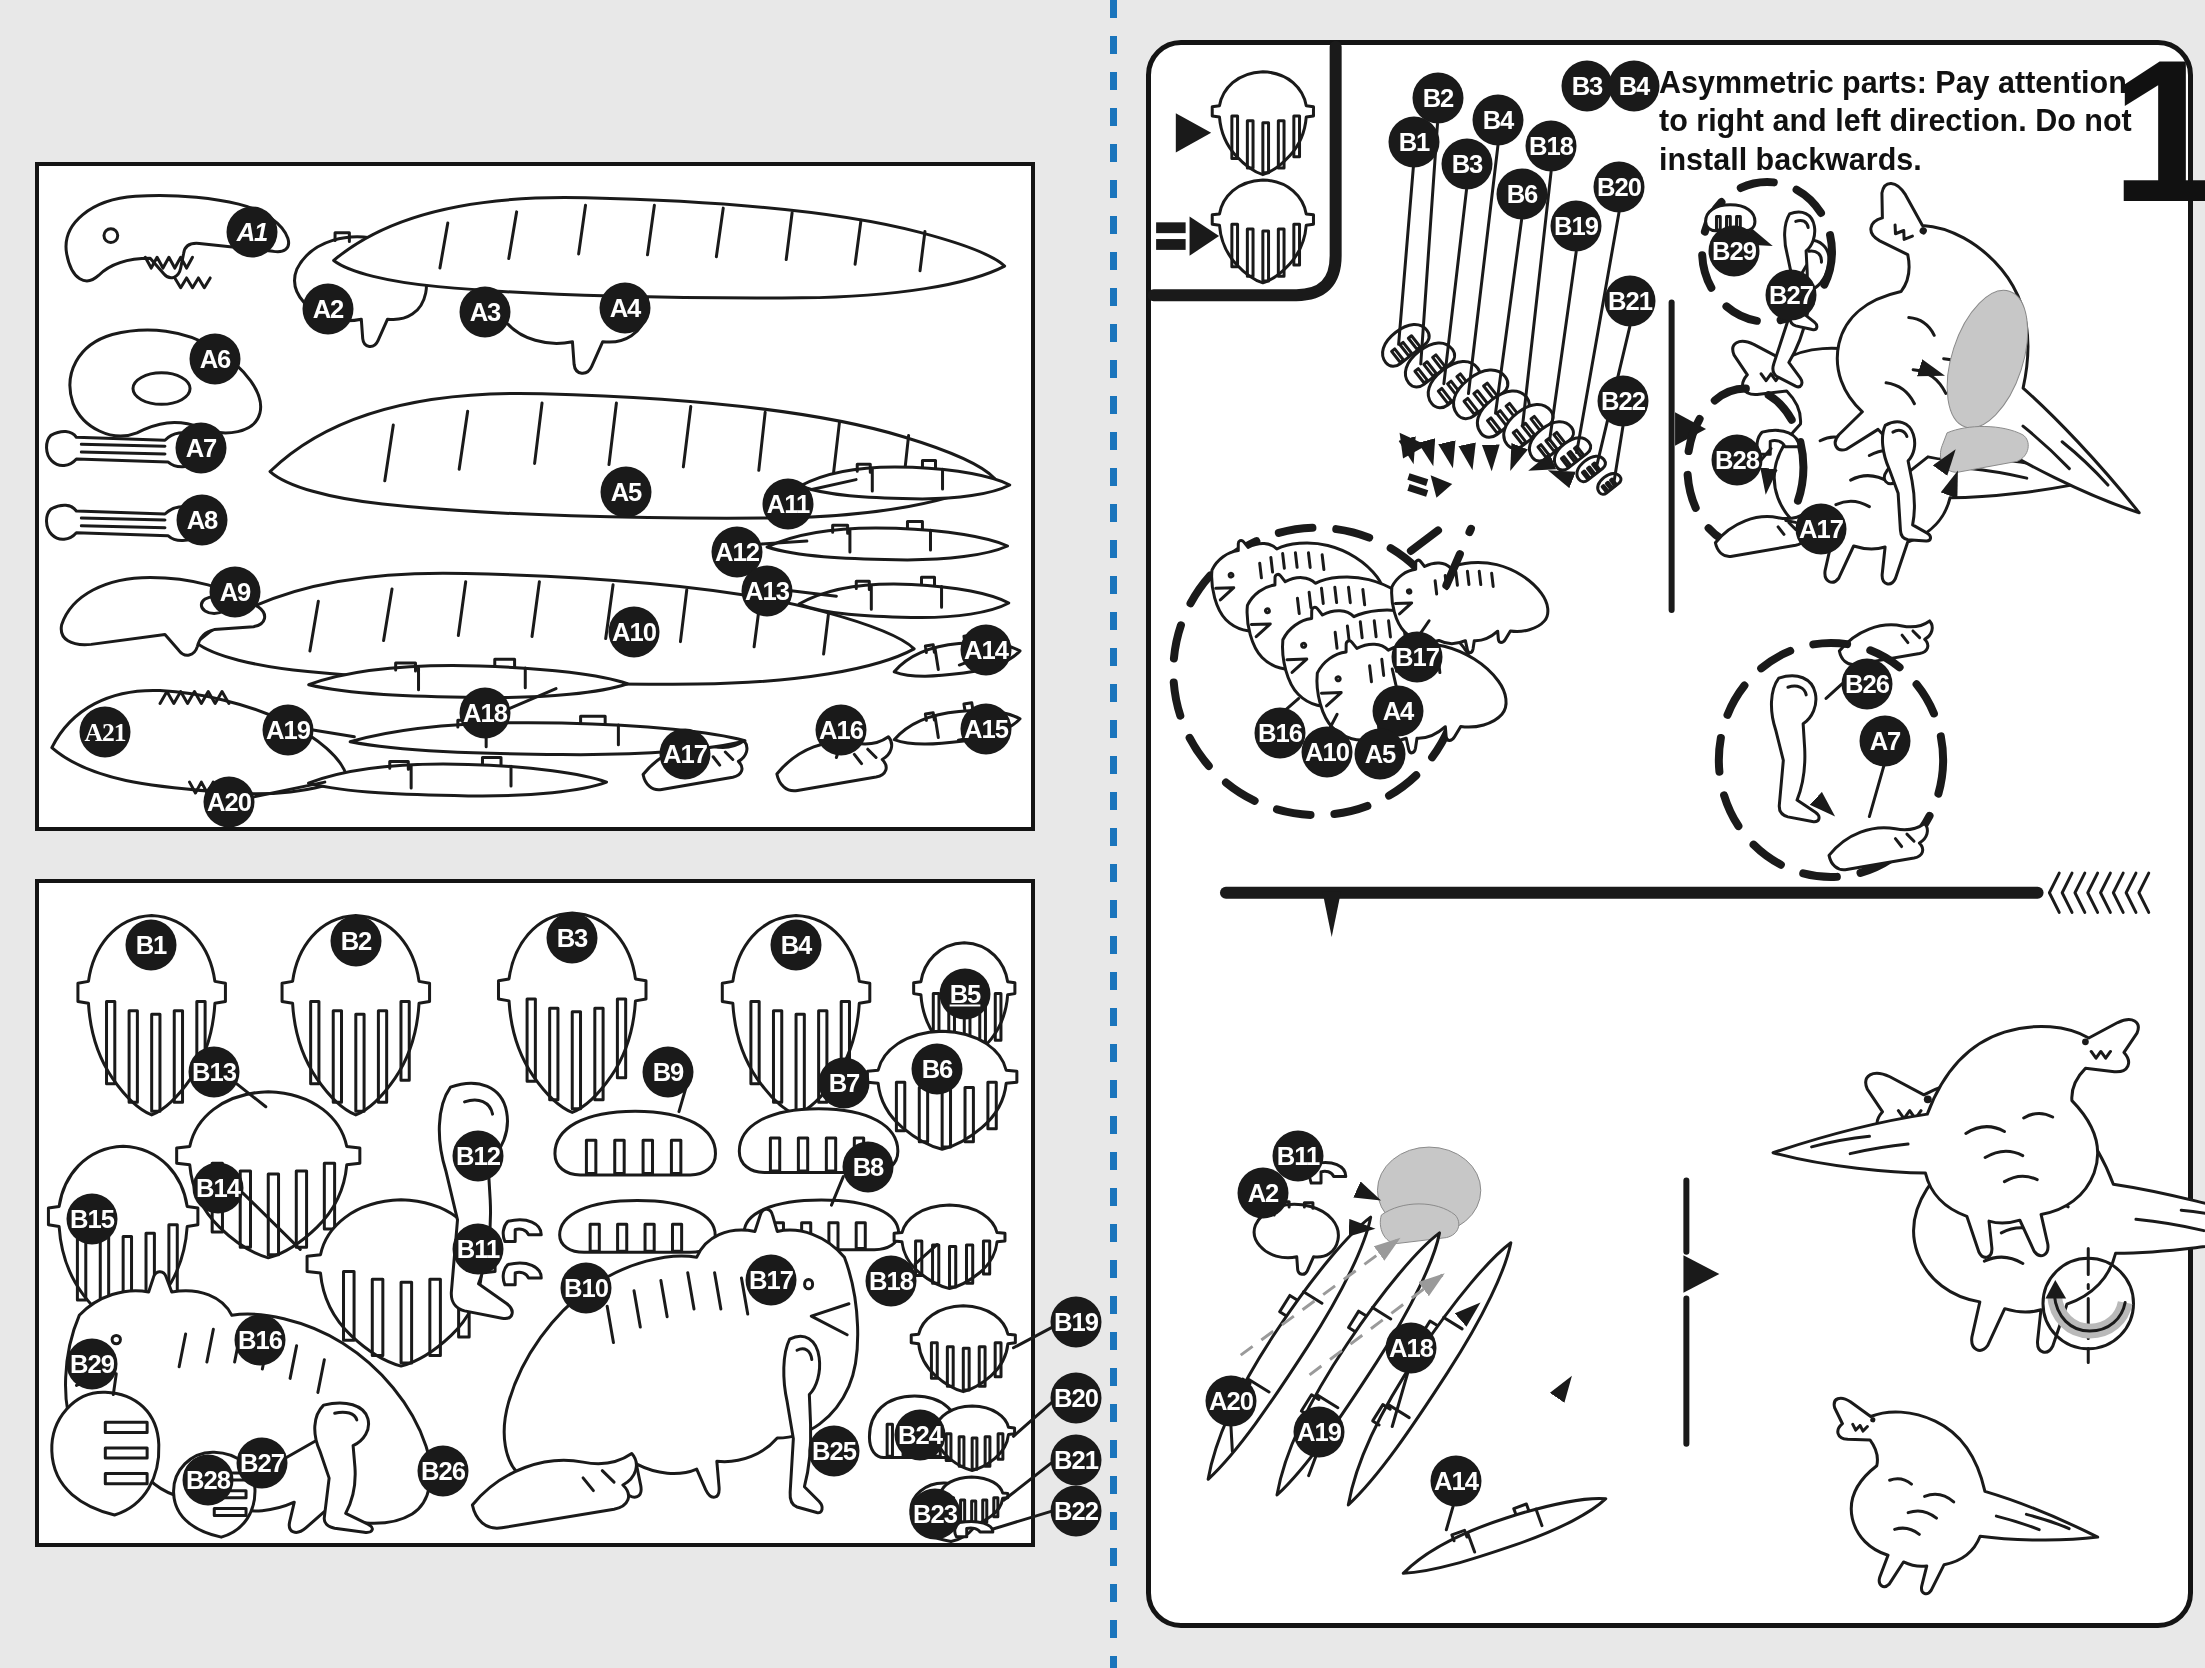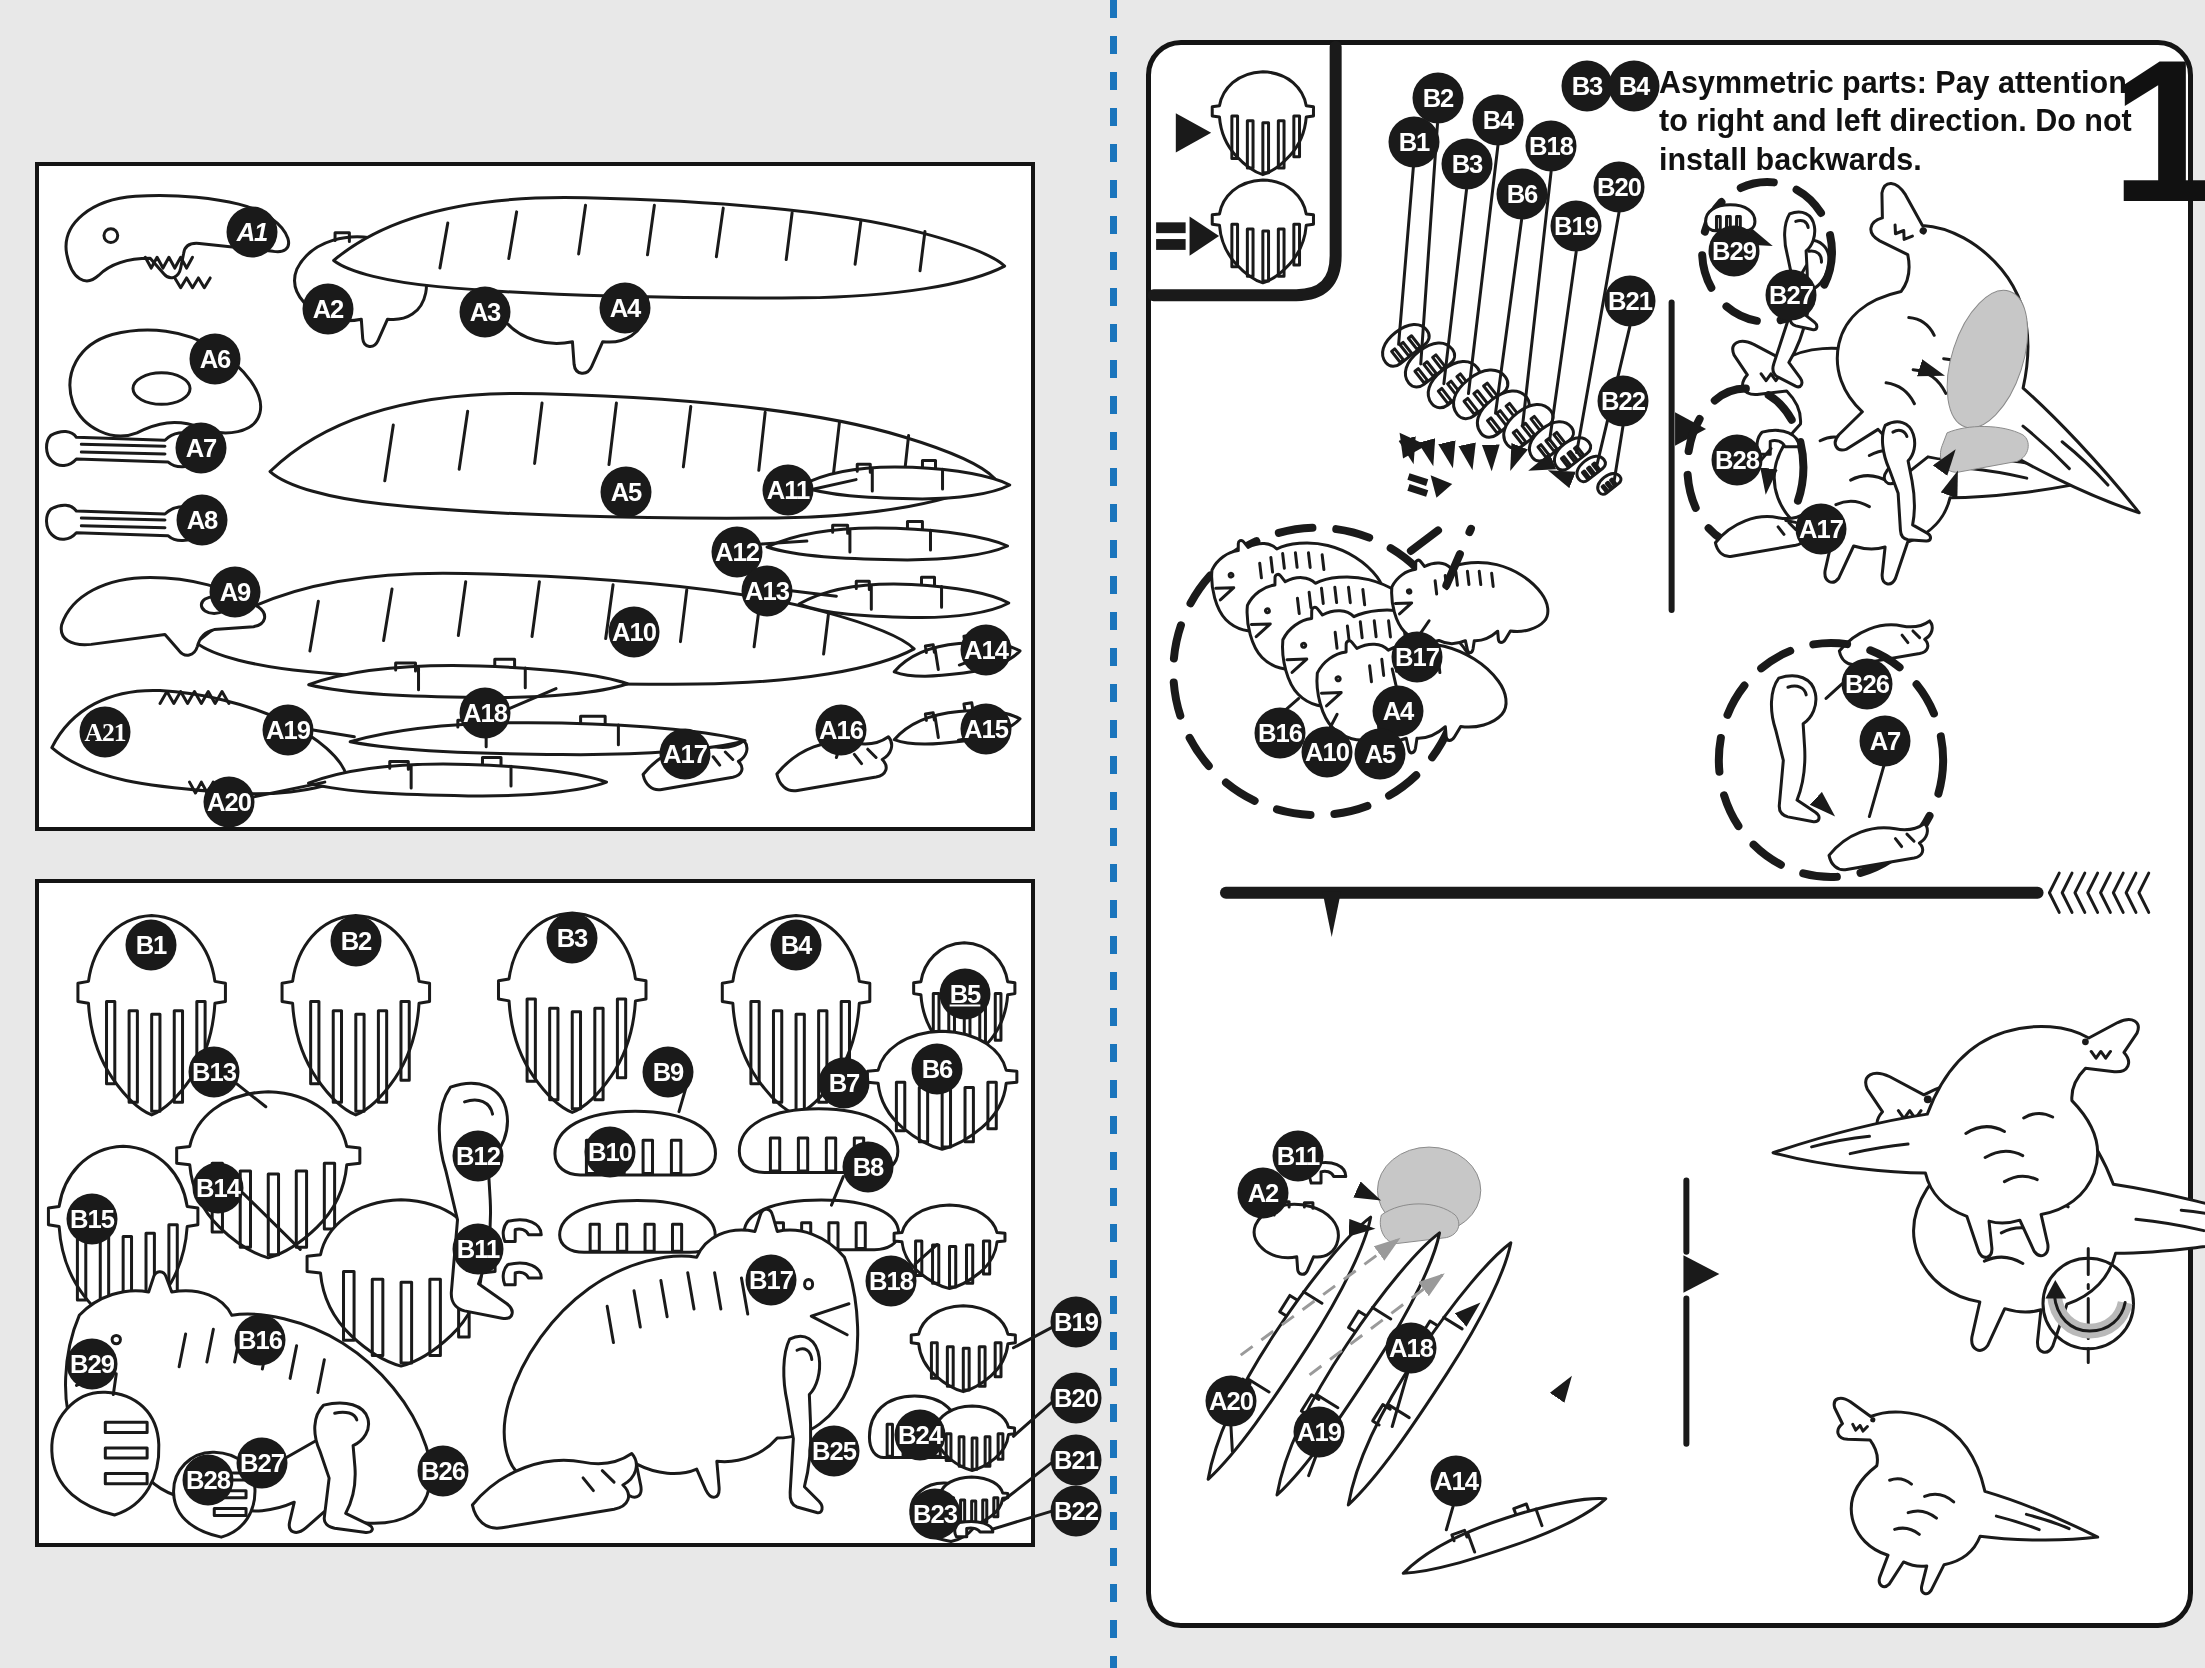--- a/index.html
+++ b/index.html
@@ -346,21 +346,21 @@
 
 <div id="badge-layer">
     <div class="badge" style="left: 252px; top: 232px; font-style: italic;">A1</div>
     <div class="badge" style="left: 328px; top: 309px;">A2</div>
     <div class="badge" style="left: 485px; top: 312px;">A3</div>
     <div class="badge" style="left: 625px; top: 308px;">A4</div>
     <div class="badge" style="left: 215px; top: 359px;">A6</div>
     <div class="badge" style="left: 201px; top: 448px;">A7</div>
     <div class="badge" style="left: 202px; top: 520px;">A8</div>
     <div class="badge" style="left: 626px; top: 492px;">A5</div>
-    <div class="badge" style="left: 788px; top: 490px; text-align: right;">A11</div>
+    <div class="badge" style="left: 788px; top: 504px; text-align: right;">A11</div>
     <div class="badge" style="left: 737px; top: 552px;">A12</div>
     <div class="badge" style="left: 767px; top: 591px;">A13</div>
     <div class="badge" style="left: 235px; top: 592px;">A9</div>
     <div class="badge" style="left: 634px; top: 632px;">A10</div>
     <div class="badge" style="left: 986px; top: 650px;">A14</div>
     <div class="badge" style="left: 105px; top: 732px; font-family: Liberation Serif, serif;">A21</div>
     <div class="badge" style="left: 288px; top: 730px;">A19</div>
     <div class="badge" style="left: 485px; top: 713px;">A18</div>
     <div class="badge" style="left: 841px; top: 730px;">A16</div>
     <div class="badge" style="left: 986px; top: 729px;">A15</div>
@@ -373,21 +373,21 @@
     <div class="badge" style="left: 965px; top: 994px; text-decoration: underline;">B5</div>
     <div class="badge" style="left: 214px; top: 1072px;">B13</div>
     <div class="badge" style="left: 668px; top: 1072px;">B9</div>
     <div class="badge" style="left: 844px; top: 1083px;">B7</div>
     <div class="badge" style="left: 937px; top: 1069px;">B6</div>
     <div class="badge" style="left: 478px; top: 1156px;">B12</div>
     <div class="badge" style="left: 218px; top: 1188px;">B14</div>
     <div class="badge" style="left: 868px; top: 1167px;">B8</div>
     <div class="badge" style="left: 92px; top: 1219px;">B15</div>
     <div class="badge" style="left: 478px; top: 1249px;">B11</div>
-    <div class="badge" style="left: 586px; top: 1152px; margin-left: 24px;">B10</div>
+    <div class="badge" style="left: 586px; top: 1288px;">B10</div>
     <div class="badge" style="left: 771px; top: 1280px;">B17</div>
     <div class="badge" style="left: 891px; top: 1281px;">B18</div>
     <div class="badge" style="left: 260px; top: 1340px;">B16</div>
     <div class="badge" style="left: 92px; top: 1364px;">B29</div>
     <div class="badge" style="left: 1076px; top: 1322px;">B19</div>
     <div class="badge" style="left: 1076px; top: 1398px;">B20</div>
     <div class="badge" style="left: 262px; top: 1463px;">B27</div>
     <div class="badge" style="left: 208px; top: 1480px;">B28</div>
     <div class="badge" style="left: 443px; top: 1471px;">B26</div>
     <div class="badge" style="left: 834px; top: 1451px;">B25</div>

